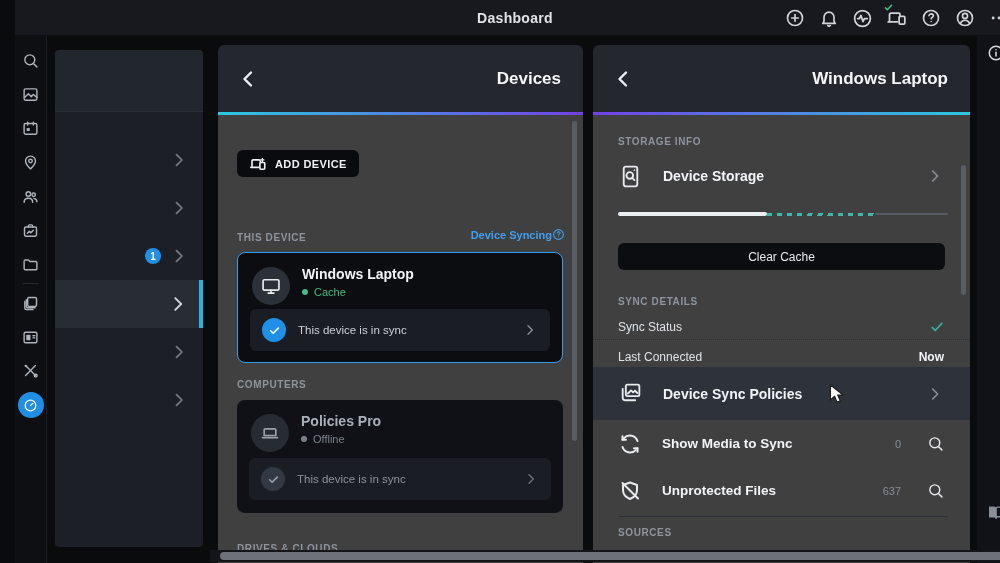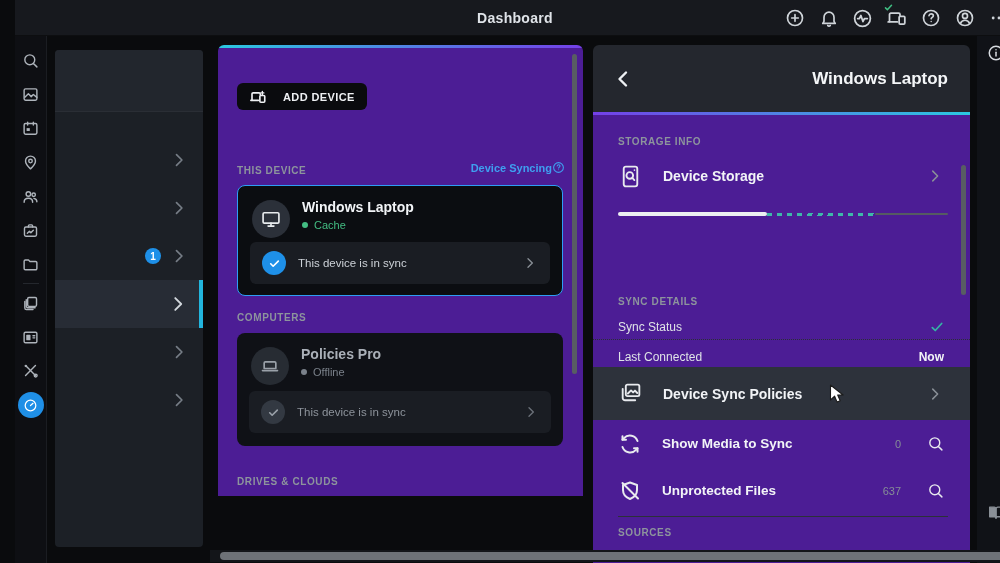--- a/index.html
+++ b/index.html
@@ -31,25 +31,25 @@
   
   .panel{position:absolute;top:45px;border-radius:6px 6px 0 0;overflow:hidden}
   .panel-devices{left:203px;width:365px;height:518px}
   .panel-detail{left:578px;width:377px;height:518px}
   .panel-head{position:relative;height:67px;background:#24272e}
   .back-btn{position:absolute;left:18px;top:50%;transform:translateY(-50%);background:none;border:none;color:#eef1f4;cursor:pointer;width:26px;height:26px}
   .panel-title{position:absolute;right:22px;top:50%;transform:translateY(-50%);font-size:17px;font-weight:700;color:#f4f6f8}
   .grad{height:3px}
   .grad-cyan-purple{background:linear-gradient(90deg,#2bc8e0,#7440e8)}
   .grad-purple-cyan{background:linear-gradient(90deg,#7440e8,#2bc8e0)}
-  .panel-body{position:relative;height:448px;background:#4c1d95}
+  .panel-body{position:relative;height:448px;background:#404040}
   .sec-label{font-size:10px;font-weight:700;letter-spacing:.6px;color:#8d949d}
   
   .btn-dark{position:absolute;height:27px;background:#0a0b0e;border:none;border-radius:6px;color:#eef0f3;
-    display:flex;align-items:center;gap:16px;padding:0 12px;font-size:11px;font-weight:700;letter-spacing:.4px;cursor:pointer;font-family:inherit}
+    display:flex;align-items:center;gap:8px;padding:0 12px;font-size:11px;font-weight:700;letter-spacing:.4px;cursor:pointer;font-family:inherit}
   .syncing-link{position:absolute;display:flex;align-items:center;color:#3f9ff0;font-size:11px;font-weight:700;cursor:pointer;background:none;border:none;font-family:inherit}
   .dev-card{position:absolute;left:19px;right:20px;border-radius:8px}
   .card-active{background:#0b0d11;border:1.5px solid #2e9df5}
   .card-idle{background:#0f1116}
   .dev-avatar{position:absolute;left:14px;top:14px;width:38px;height:38px;border-radius:50%;background:#2b3039;display:flex;align-items:center;justify-content:center;color:#e8ebee}
   .dev-avatar.dim{color:#9aa1a9;background:#272c33}
   .dev-name{position:absolute;left:64px;top:13px;font-size:14px;font-weight:700;color:#f2f4f7}
   .dev-name.dim{color:#aab0b8}
   .dev-status{position:absolute;left:64px;top:33px;display:flex;align-items:center;gap:6px;font-size:11px}
   .dot{width:6px;height:6px;border-radius:50%}
@@ -256,20 +256,28 @@
       </div>
       <div class="sub-row">
         <svg width="20" height="20" viewBox="0 0 24 24">
             <path d="m9 5.5 6.5 6.5L9 18.5"></path>
           </svg>
       </div>
     </div>
   </div>
 
   <section class="panel panel-devices">
+    <div class="panel-head">
+      <button class="back-btn">
+        <svg width="24" height="24" viewBox="0 0 24 24" style="stroke-width:2.4">
+            <path d="M15 5.5 8.5 12 15 18.5"></path>
+          </svg>
+      </button>
+      <div class="panel-title">Devices</div>
+    </div>
     <div class="grad grad-cyan-purple"></div>
     <div class="panel-body">
 
       <button class="btn-dark" style="left:19px;top:35px">
         <svg width="18" height="18" viewBox="0 0 24 24" style="stroke-width:2.2">
             <path d="M4 16V8a1.5 1.5 0 0 1 1.5-1.5h8A1.5 1.5 0 0 1 15 8v1"></path>
             <path d="M2.5 16.5H12.5"></path>
             <rect x="14.5" y="10" width="6.5" height="9" rx="1.2"></rect>
             <path d="M17.8 4.5v4M15.8 6.5h4" style="stroke-width:1.8"></path>
           </svg>
@@ -370,20 +378,21 @@
             <path d="m9 5.5 6.5 6.5L9 18.5"></path>
           </svg>
       </div>
 
       <div class="progress" style="top:97px">
         <div class="seg-used" style="width: 45%;"></div>
         <div class="seg-sync" style="width: 33%;"></div>
         <div class="seg-rest"></div>
       </div>
 
+      <button class="btn-wide" style="top:128px">Clear Cache</button>
 
       <div class="sec-label" style="position:absolute;left:25px;top:181px">SYNC DETAILS</div>
 
       <div class="icon-row" style="top:200px;height:25px;border-bottom:1px dotted #2a2f36">
         <span class="kv-label ttl">Sync Status</span>
         <svg width="14" height="14" viewBox="0 0 24 24" style="color:#35b3a5;stroke-width:3">
             <path d="m4 13 5 5L20 6"></path>
           </svg>
       </div>
       <div class="icon-row" style="top:229px;height:25px">

